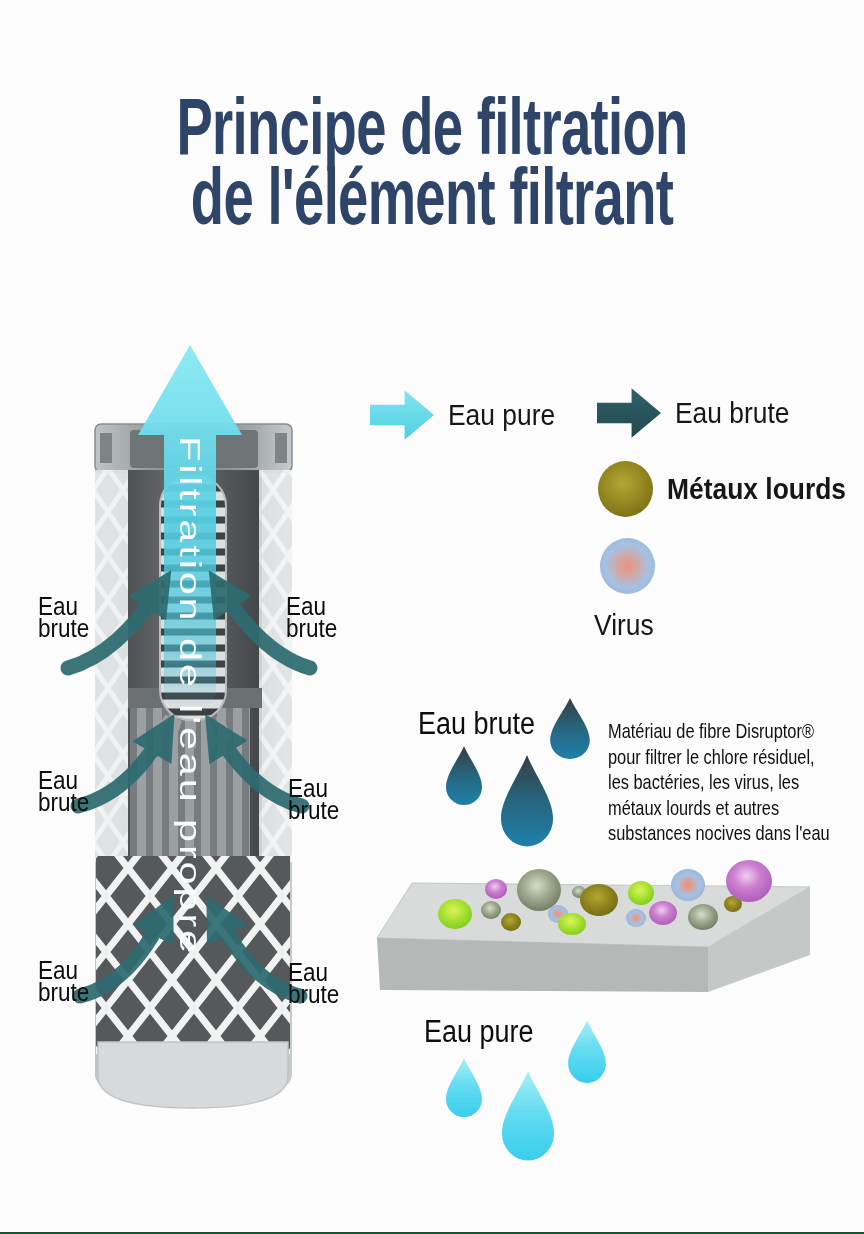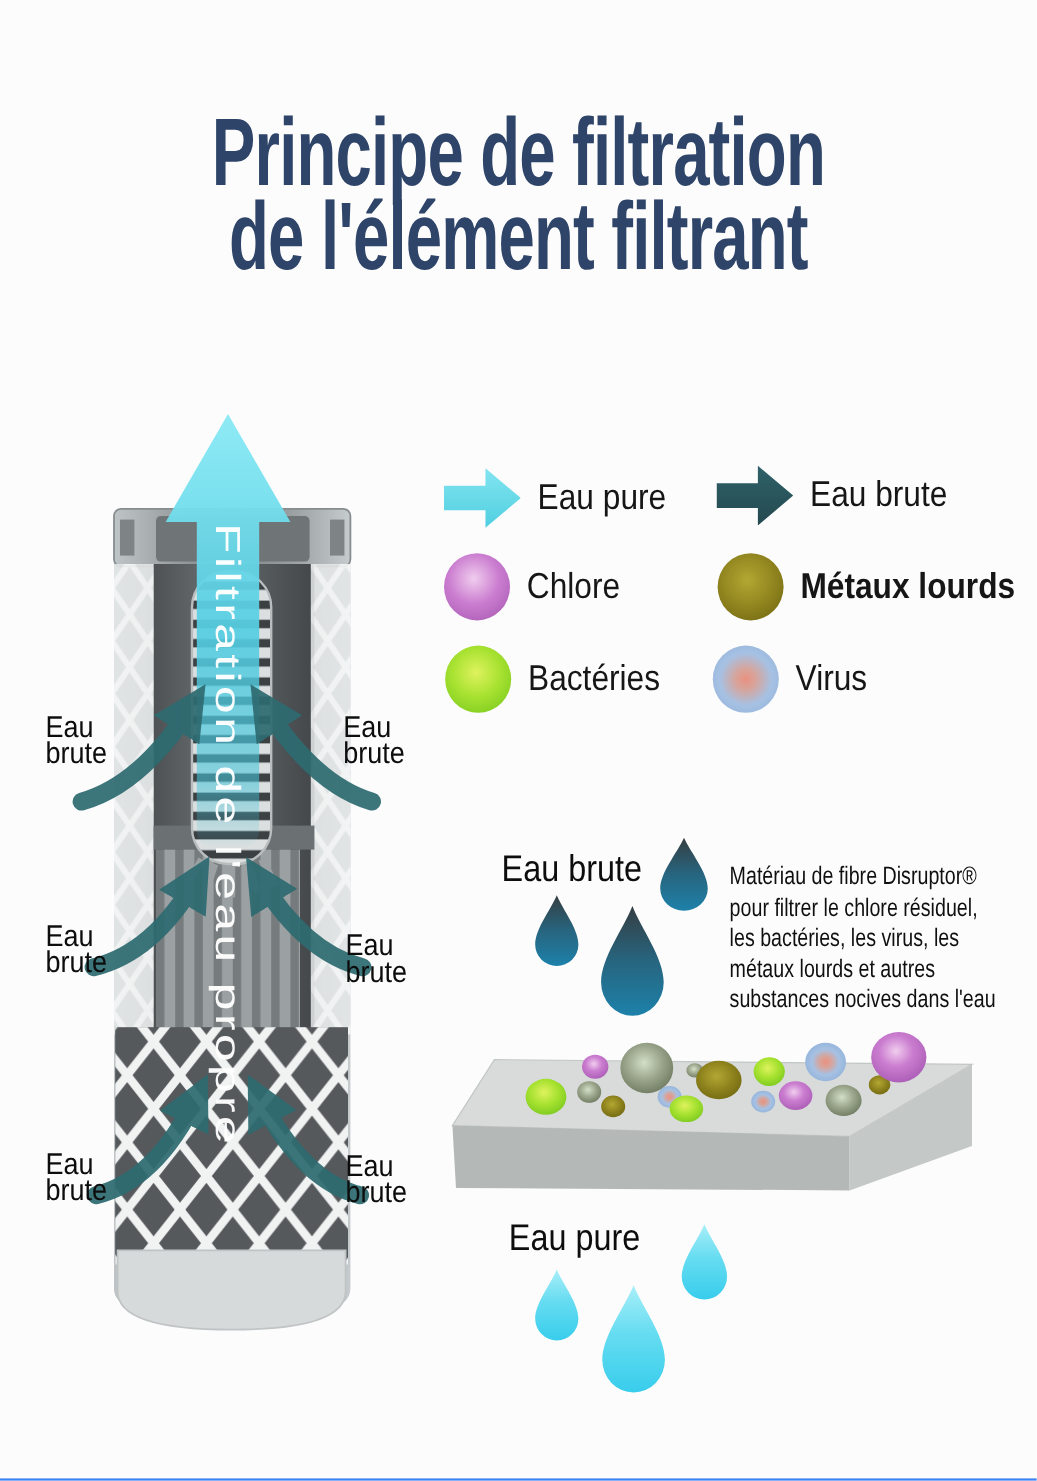--- a/index.html
+++ b/index.html
@@ -1,19 +1,19 @@
 <!DOCTYPE html>
 <html><head>
 <meta charset="utf-8">
 <style>
   html,body{margin:0;padding:0;background:#ffffff;}
   .page{
     position:relative;width:864px;height:1234px;overflow:hidden;
     background:#fcfcfd;font-family:"Liberation Sans",sans-serif;
-    border-bottom:2px solid #3b82f6;box-sizing:border-box;
+    border-bottom:2px solid #14532d;box-sizing:border-box;
   }
   
   .title{position:absolute;top:38px;left:0;width:864px;text-align:center;color:#2e4468;
     font-weight:bold;font-size:80px;line-height:70px;}
   .title-line{display:block;white-space:nowrap;transform:scaleX(0.68);transform-origin:50% 50%;
     letter-spacing:-1px;}
   .subtitle{position:absolute;top:224px;left:0;width:864px;text-align:center;color:#4b2530;
     font-size:33px;line-height:35px;}
   .subtitle-line{display:block;white-space:nowrap;transform:scaleX(0.80);transform-origin:50% 50%;}
 
@@ -180,33 +180,25 @@
   </div>
 
   <div class="legend-item" style="left:370px;top:388px;">
     <span class="arrow-icon cyan"></span>
     <span class="legend-label">Eau pure</span>
   </div>
   <div class="legend-item" style="left:597px;top:386px;">
     <span class="arrow-icon dark"></span>
     <span class="legend-label">Eau brute</span>
   </div>
-  <div class="legend-item" style="left:370px;top:461px;">
-    <span class="sphere-icon chlore"></span>
-    <span class="legend-label">Chlore</span>
-  </div>
   <div class="legend-item" style="left:598px;top:461px;font-weight:bold;">
     <span class="sphere-icon metaux"></span>
     <span class="legend-label">Métaux lourds</span>
   </div>
-  <div class="legend-item" style="left:371px;top:538px;">
-    <span class="sphere-icon bacteries"></span>
-    <span class="legend-label">Bactéries</span>
-  </div>
-  <div class="legend-item" style="left:594px;top:538px;">
+  <div class="legend-item" style="left:594px;top:538px;flex-direction:column;">
     <span class="sphere-icon virus"></span>
     <span class="legend-label">Virus</span>
   </div>
 
   <div class="section-heading" style="left:418px;top:706px;">Eau brute</div>
   <svg class="drop" style="left:444px;top:744px;width:40px;height:62px;" viewBox="0 0 40 62" preserveAspectRatio="none">
     <path d="M20,2 C15,14 2,30 2,43 A18,18 0 0 0 38,43 C38,30 25,14 20,2 Z" fill="url(#gDropDark)"></path>
   </svg>
   <svg class="drop" style="left:498px;top:752px;width:58px;height:96px;" viewBox="0 0 40 62" preserveAspectRatio="none">
     <path d="M20,2 C15,14 2,30 2,43 A18,18 0 0 0 38,43 C38,30 25,14 20,2 Z" fill="url(#gDropDark)"></path>

